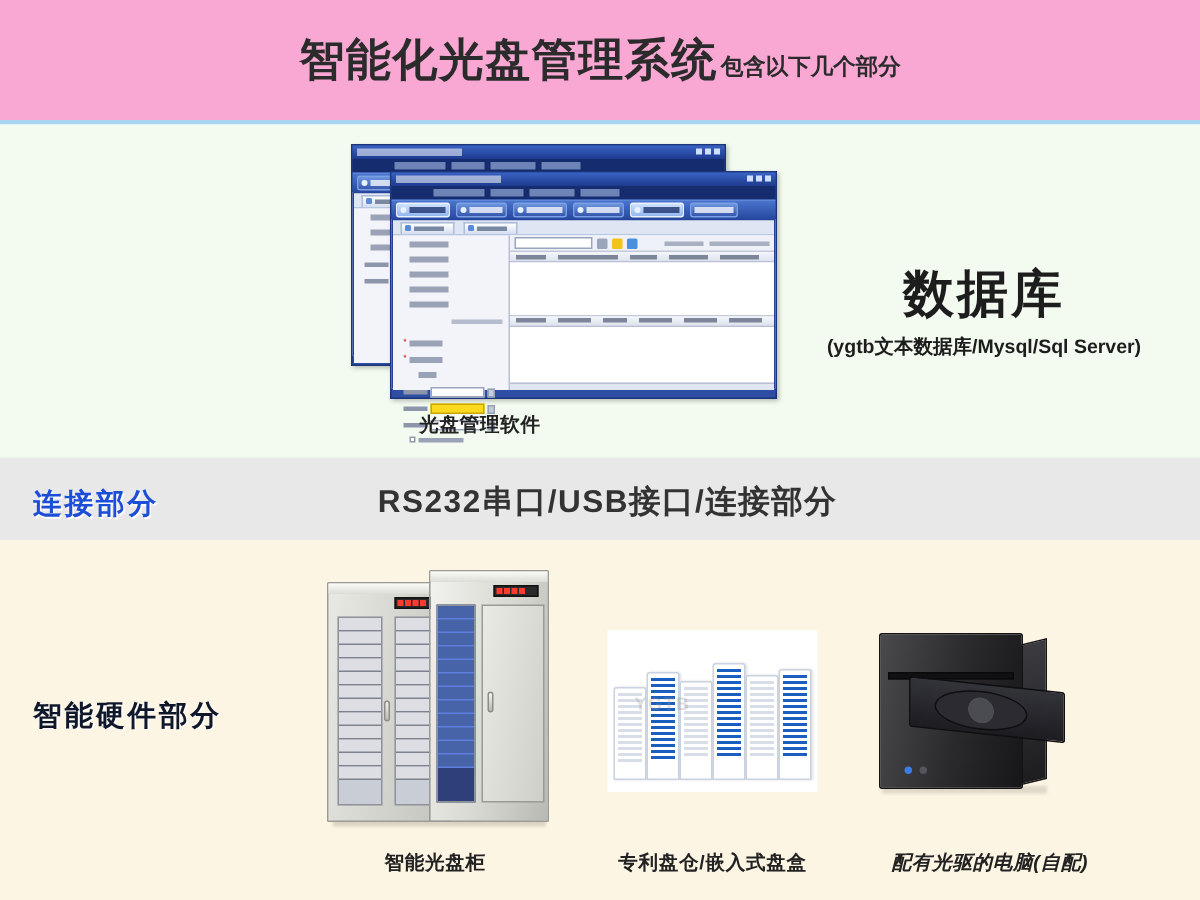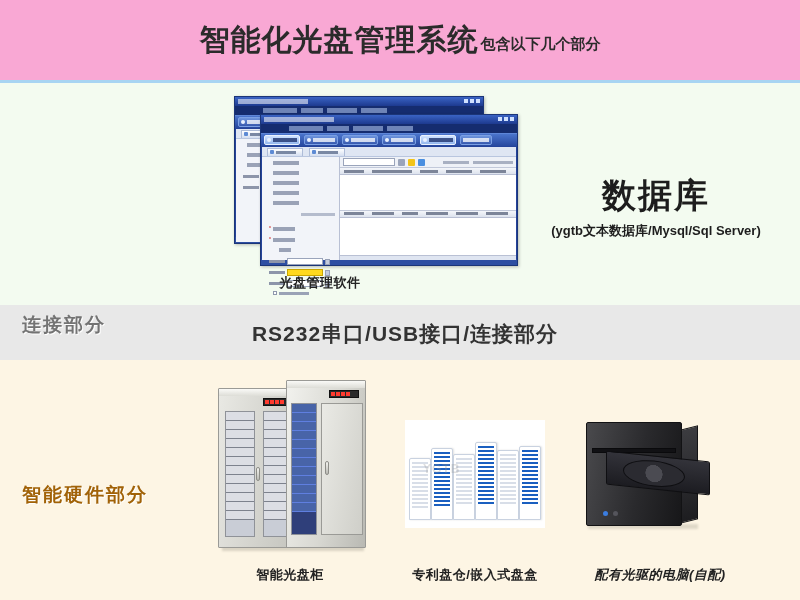--- a/index.html
+++ b/index.html
@@ -40,22 +40,22 @@
     position:absolute; left:0; top:360px; width:800px; height:240px;
     background:#fdf5e4;
   }
 
   
   .side-label {
     position:absolute; font-size:19px; font-weight:bold; letter-spacing:2px;
     text-shadow:1px 1px 0 rgba(255,255,255,0.95);
   }
   #label-software { left:22px; top:158px; color:#8d938b; }
-  #label-connect  { left:22px; top:312px; color:#737373; }
-  #label-hardware { left:22px; top:482px; color:#a16207; }
+  #label-connect  { left:22px; top:323px; color:#1d4ed8; }
+  #label-hardware { left:22px; top:464px; color:#0f172a; }
 
   
   .db-block {
     position:absolute; left:520px; top:158px; width:272px; text-align:center;margin-top:15px;
   }
   .db-title { font-size:34px; font-weight:bold; color:#1d1d1d; letter-spacing:2px; }
   .db-sub   { font-size:13px; font-weight:bold; color:#1d1d1d; margin-top:3px; }
 
   
   .connect-text {

